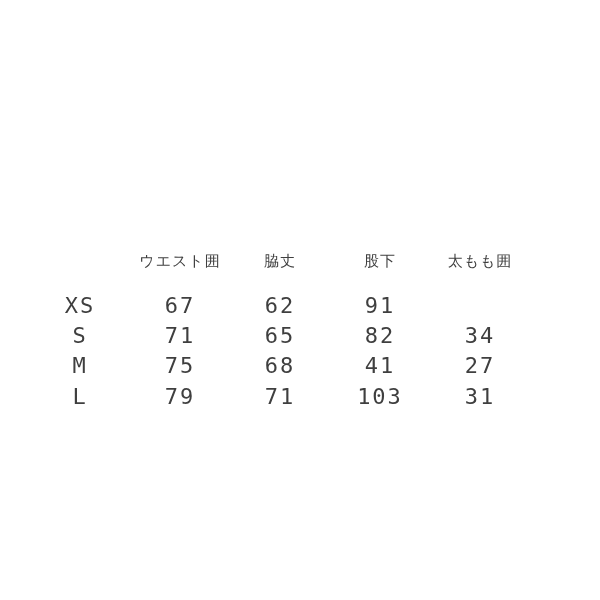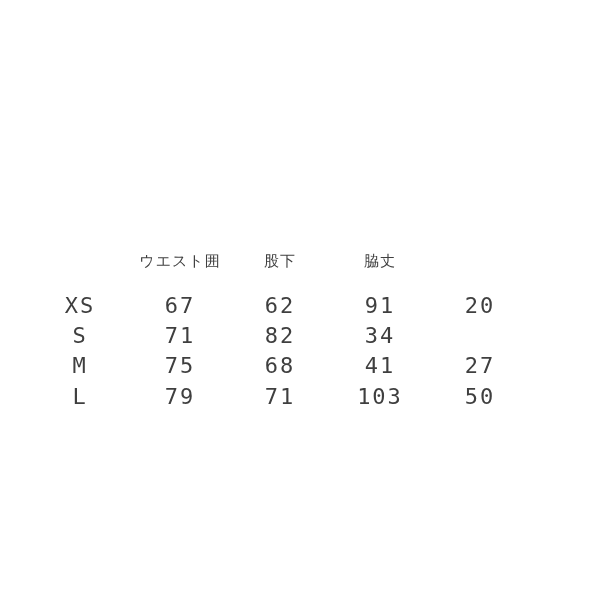--- a/index.html
+++ b/index.html
@@ -47,51 +47,52 @@
 </style>
 </head>
 <body>
 
 <div class="canvas">
   <div class="size-chart">
 
     <div class="row header-row">
       <div class="cell header"></div>
       <div class="cell header">ウエスト囲</div>
+      <div class="cell header">脇丈</div>
       <div class="cell header">股下</div>
-      <div class="cell header">脇丈</div>
+      <div class="cell header">太もも囲</div>
     </div>
 
     <div class="spacer"></div>
 
     <div class="row">
       <div class="cell">XS</div>
       <div class="cell">67</div>
       <div class="cell">62</div>
       <div class="cell">91</div>
-      <div class="cell">20</div>
     </div>
 
     <div class="row">
       <div class="cell">S</div>
       <div class="cell">71</div>
+      <div class="cell">65</div>
       <div class="cell">82</div>
       <div class="cell">34</div>
     </div>
 
     <div class="row">
       <div class="cell">M</div>
       <div class="cell">75</div>
       <div class="cell">68</div>
       <div class="cell">41</div>
       <div class="cell">27</div>
     </div>
 
     <div class="row">
       <div class="cell">L</div>
       <div class="cell">79</div>
       <div class="cell">71</div>
       <div class="cell">103</div>
-      <div class="cell">50</div>
+      <div class="cell">31</div>
     </div>
 
   </div>
 </div>
 
 </body></html>

